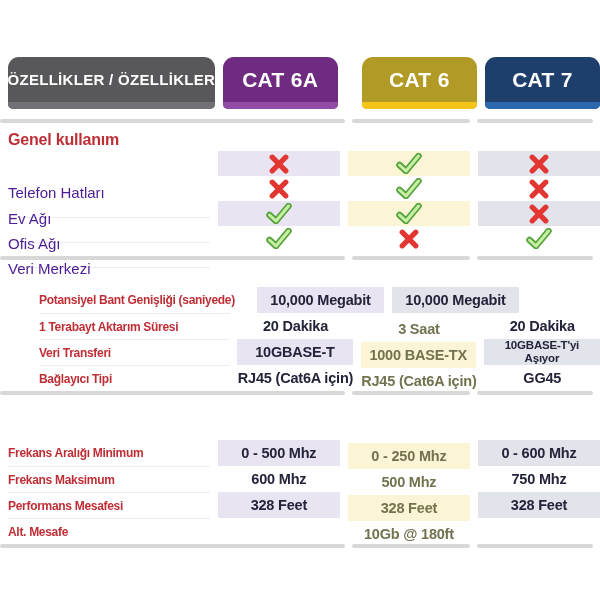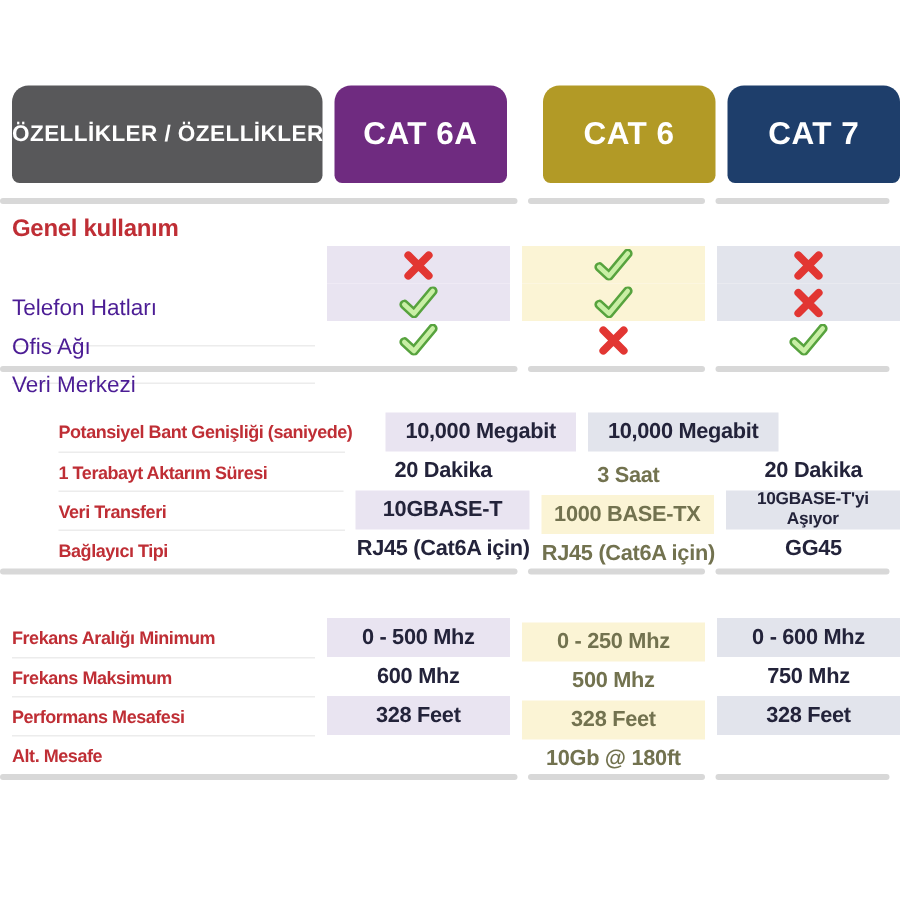--- a/index.html
+++ b/index.html
@@ -6,22 +6,22 @@
   body{
     width:600px;height:600px;background:#ffffff;overflow:hidden;
     font-family:"Liberation Sans", sans-serif;
     -webkit-font-smoothing:antialiased;
   }
   .page{width:600px;height:600px;position:relative;}
 
   
   .tabs-row{display:flex;padding-top:57px;}
   .tab{
-    height:65px;border-radius:11px 11px 5px 5px;overflow:hidden;
-    display:flex;flex-direction:row;box-sizing:border-box;
+    height:52px;border-radius:11px 11px 5px 5px;overflow:hidden;
+    display:flex;flex-direction:column;box-sizing:border-box;
   }
   .tab .body{
     flex:1;display:flex;align-items:center;justify-content:center;
     color:#ffffff;font-weight:bold;letter-spacing:.3px;white-space:nowrap;
   }
   .tab .strip{height:7px;}
   .tab.tlabel{width:210px;margin-left:8px;background:var(--tab_gray);}
   .tab.tlabel .body{font-size:15px;}
   .tab.tlabel .strip{background:var(--tab_gray_strip);}
   .tab.c6a{width:117px;margin-left:8px;background:var(--cat6a);}
@@ -50,21 +50,21 @@
   }
   .row{display:flex;align-items:stretch;}
   .cell{display:flex;align-items:center;box-sizing:border-box;}
   .cell.label{width:210px;margin-left:8px;white-space:nowrap;overflow:visible;}
   .cell.val{width:127px;margin-left:8px;justify-content:center;text-align:center;}
 
   .sec1 .row{height:25px;}
   .sec2 .row{height:26px;}
   .sec3 .row{height:26px;}
   .sec2{margin-top:27px;padding-left:31px;}
-  .sec3{margin-top:29px;}
+  .sec3{margin-top:45px;}
 
   .row + .row .label{border-top:1px solid #ececec;}
 
   .sec1 .label{font-size:15px;font-weight:400;color:#4c1d95;margin-top:41px;}
   .sec2 .label,.sec3 .label{
     color:var(--label_red);font-weight:bold;font-size:12px;letter-spacing:-0.3px;
   }
   .sec2 .val,.sec3 .val{font-weight:bold;font-size:14.5px;color:var(--dark_text);letter-spacing:-0.2px;}
   .sec2 .val.c1,.sec3 .val.c1{color:var(--cat6_text);}
   .sec2 .val.c1,.sec3 .val.c1{transform:translateY(3px);}
@@ -129,20 +129,45 @@
           </span>
         </div>
       <div class="cell val c2">
           <span class="icon-holder">
             <svg width="20" height="20" viewBox="0 0 20 20">
               <path d="M3.2 3.2 L16.8 16.8 M16.8 3.2 L3.2 16.8" fill="none" stroke="var(--x_red)" stroke-width="5.2" stroke-linecap="round"></path>
             </svg>
           </span>
         </div>
     </div>
+    <div class="row">
+      <div class="cell label">Ev Ağı</div>
+      <div class="cell val c0">
+          <span class="icon-holder">
+            <svg width="20" height="20" viewBox="0 0 20 20">
+              <path d="M3.2 3.2 L16.8 16.8 M16.8 3.2 L3.2 16.8" fill="none" stroke="var(--x_red)" stroke-width="5.2" stroke-linecap="round"></path>
+            </svg>
+          </span>
+        </div>
+      <div class="cell val c1">
+          <span class="icon-holder">
+            <svg width="26" height="21" viewBox="0 0 26 21">
+              <path d="M3.5 12 L10 18 L22.5 3" fill="none" stroke="var(--check_green)" stroke-width="6.5" stroke-linecap="round" stroke-linejoin="round"></path>
+              <path d="M3.5 12 L10 18 L22.5 3" fill="none" stroke="var(--check_fill)" stroke-width="3" stroke-linecap="round" stroke-linejoin="round"></path>
+            </svg>
+          </span>
+        </div>
+      <div class="cell val c2">
+          <span class="icon-holder">
+            <svg width="20" height="20" viewBox="0 0 20 20">
+              <path d="M3.2 3.2 L16.8 16.8 M16.8 3.2 L3.2 16.8" fill="none" stroke="var(--x_red)" stroke-width="5.2" stroke-linecap="round"></path>
+            </svg>
+          </span>
+        </div>
+    </div>
     <div class="row shaded">
       <div class="cell label">Ofis Ağı</div>
       <div class="cell val c0">
           <span class="icon-holder">
             <svg width="26" height="21" viewBox="0 0 26 21">
               <path d="M3.5 12 L10 18 L22.5 3" fill="none" stroke="var(--check_green)" stroke-width="6.5" stroke-linecap="round" stroke-linejoin="round"></path>
               <path d="M3.5 12 L10 18 L22.5 3" fill="none" stroke="var(--check_fill)" stroke-width="3" stroke-linecap="round" stroke-linejoin="round"></path>
             </svg>
           </span>
         </div>

